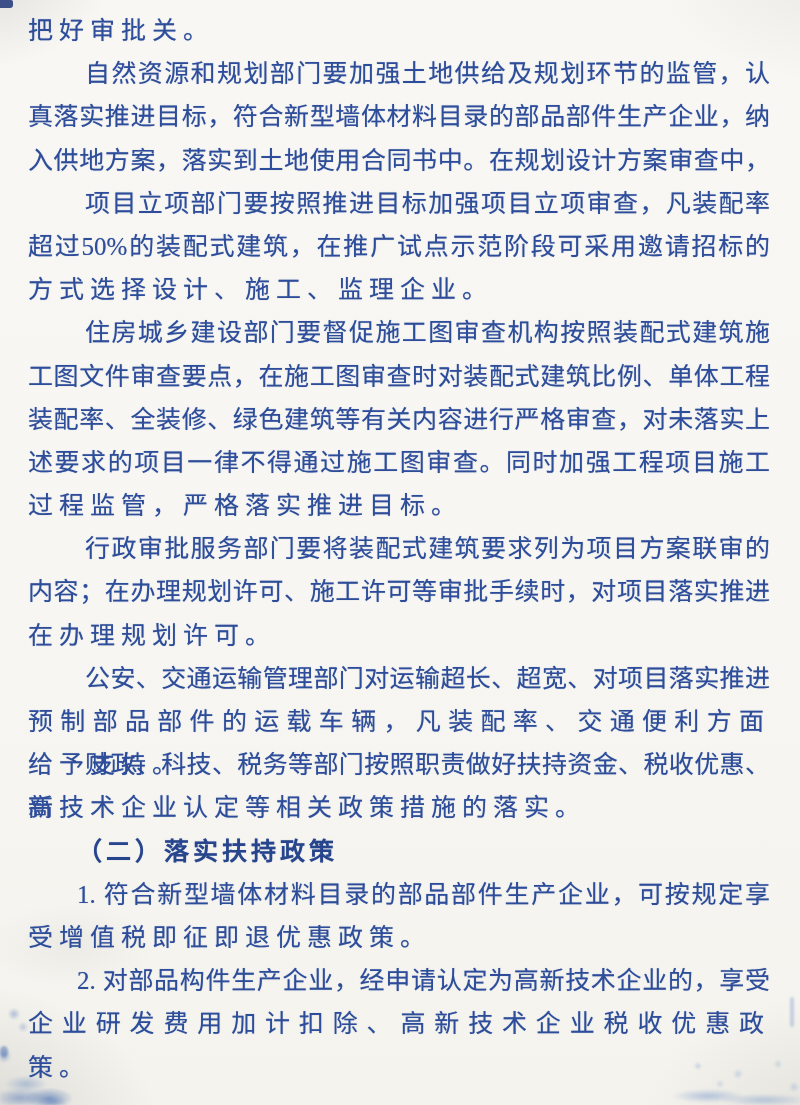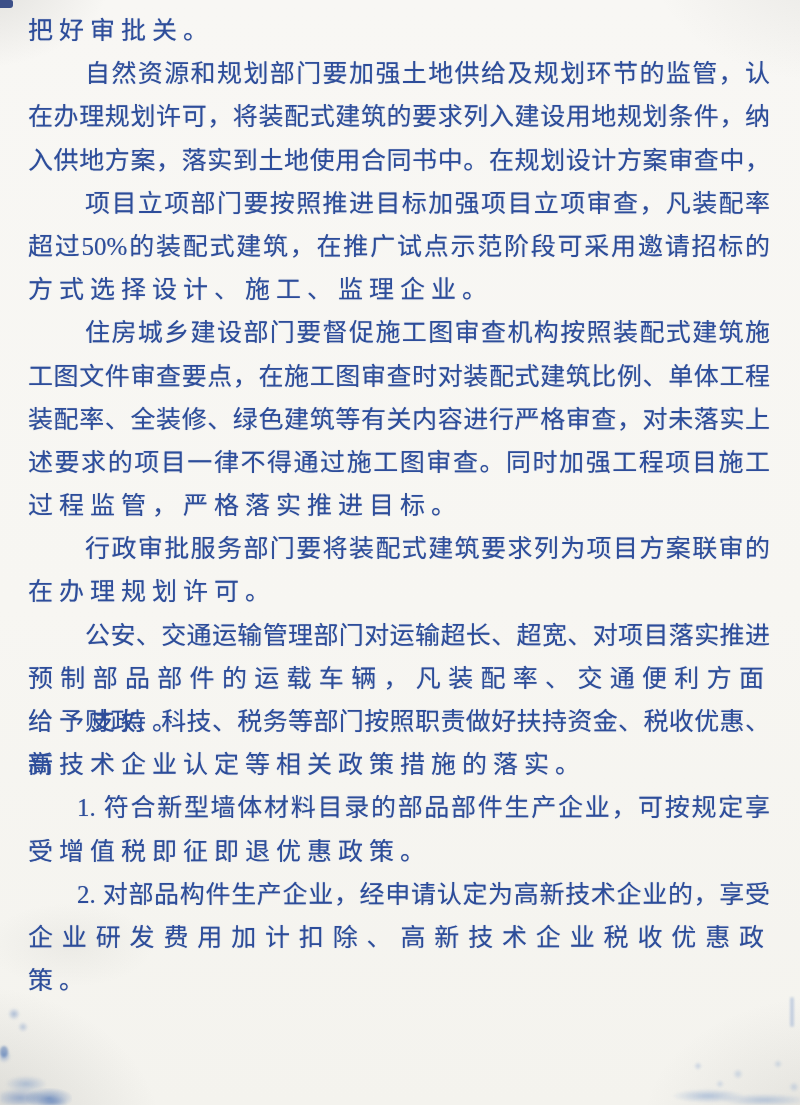--- a/index.html
+++ b/index.html
@@ -90,36 +90,38 @@
     background: rgba(115,145,200,0.35); border-radius: 2px; filter: blur(1px);
   }
 </style>
 </head>
 <body>
 
 <div class="page">
   <div class="textblock" id="text-container">
       <div class="line last">把好审批关。</div>
       <div class="line ind-body">自然资源和规划部门要加强土地供给及规划环节的监管，认</div>
-      <div class="line">在办理规划许可，将装配式建筑的要求列入建设用地规划条件，纳</div>
+      <div class="line">真落实推进目标，符合新型墙体材料目录的部品部件生产企业，纳</div>
       <div class="line">入供地方案，落实到土地使用合同书中。在规划设计方案审查中，</div>
       <div class="line ind-body">项目立项部门要按照推进目标加强项目立项审查，凡装配率</div>
       <div class="line">超过50%的装配式建筑，在推广试点示范阶段可采用邀请招标的</div>
       <div class="line last">方式选择设计、施工、监理企业。</div>
       <div class="line ind-body">住房城乡建设部门要督促施工图审查机构按照装配式建筑施</div>
       <div class="line">工图文件审查要点，在施工图审查时对装配式建筑比例、单体工程</div>
       <div class="line">装配率、全装修、绿色建筑等有关内容进行严格审查，对未落实上</div>
       <div class="line">述要求的项目一律不得通过施工图审查。同时加强工程项目施工</div>
       <div class="line last">过程监管，严格落实推进目标。</div>
       <div class="line ind-body">行政审批服务部门要将装配式建筑要求列为项目方案联审的</div>
+      <div class="line">内容；在办理规划许可、施工许可等审批手续时，对项目落实推进</div>
       <div class="line last">在办理规划许可。</div>
       <div class="line ind-body">公安、交通运输管理部门对运输超长、超宽、对项目落实推进</div>
       <div class="line last">预制部品部件的运载车辆，凡装配率、交通便利方面给予支持。</div>
       <div class="line ind-body">财政、科技、税务等部门按照职责做好扶持资金、税收优惠、高</div>
       <div class="line last">新技术企业认定等相关政策措施的落实。</div>
+      <div class="line last heading ind-item">（二）落实扶持政策</div>
       <div class="line ind-item">1. 符合新型墙体材料目录的部品部件生产企业，可按规定享</div>
       <div class="line last">受增值税即征即退优惠政策。</div>
       <div class="line ind-item">2. 对部品构件生产企业，经申请认定为高新技术企业的，享受</div>
       <div class="line last">企业研发费用加计扣除、高新技术企业税收优惠政策。</div>
     </div>
 
   <div class="artifact ink-tl"></div>
   <div class="artifact dot-le"></div>
   <div class="artifact spk-bl"></div>
   <div class="artifact blob-bl"></div>

